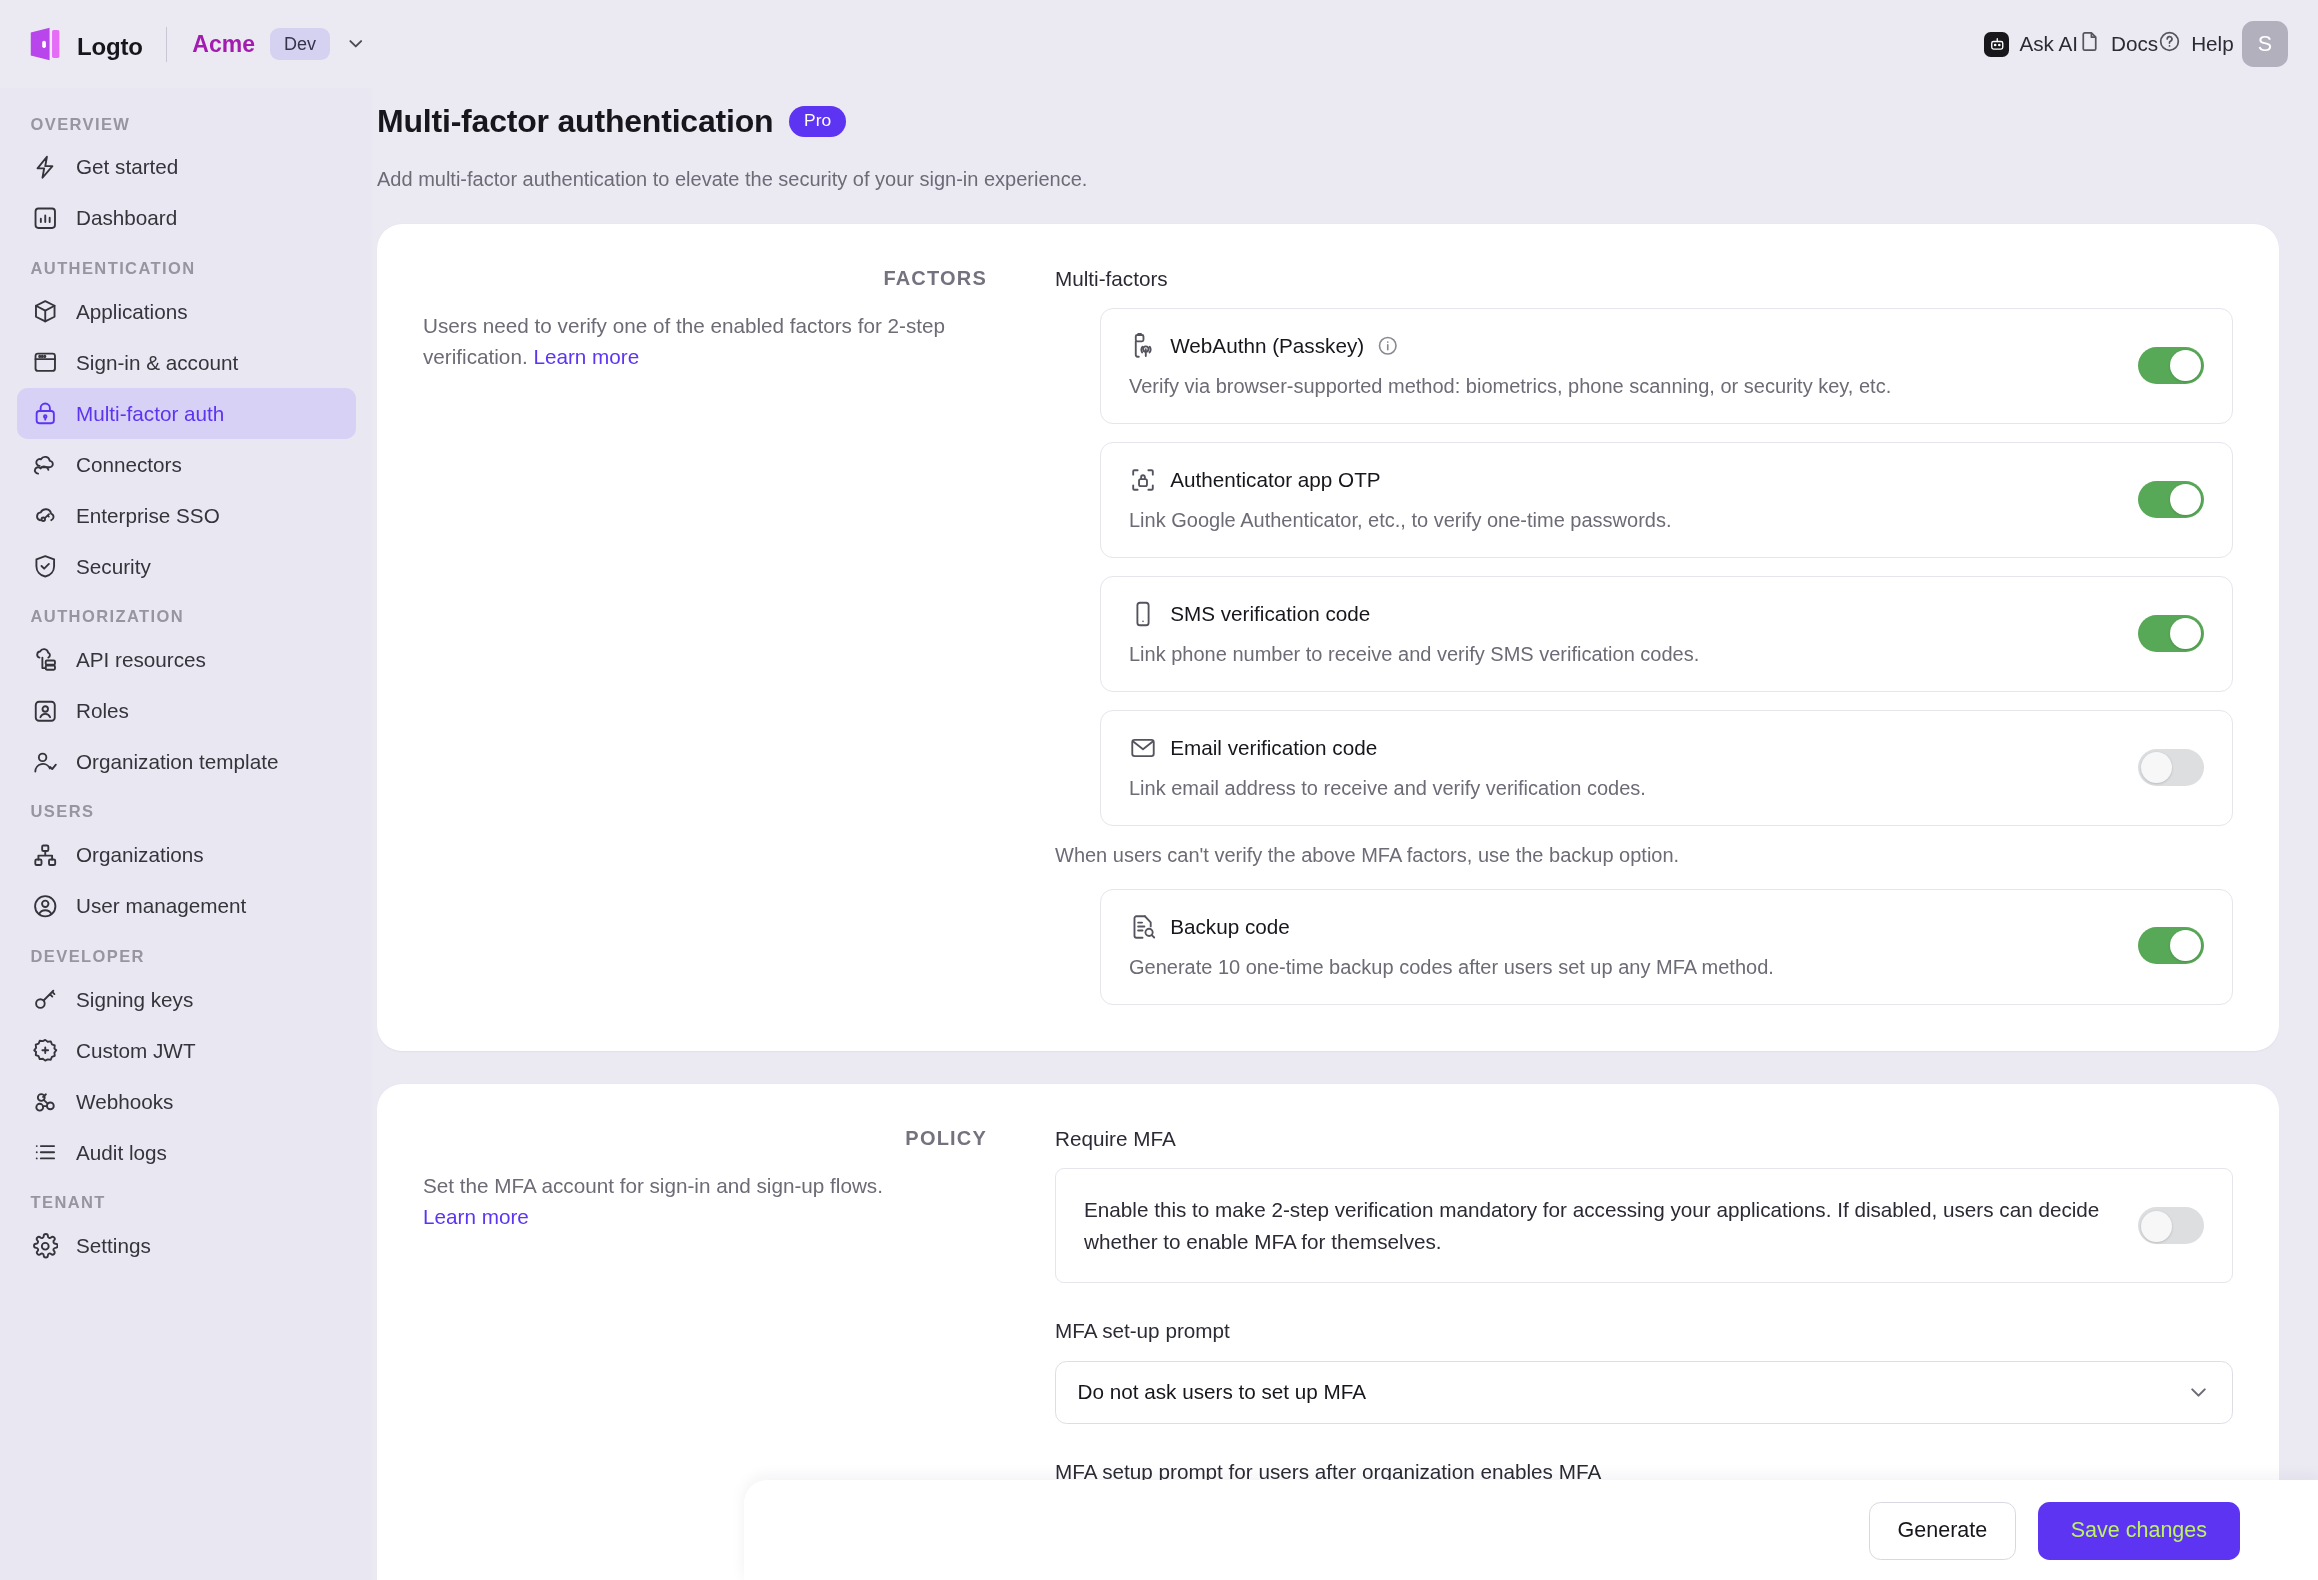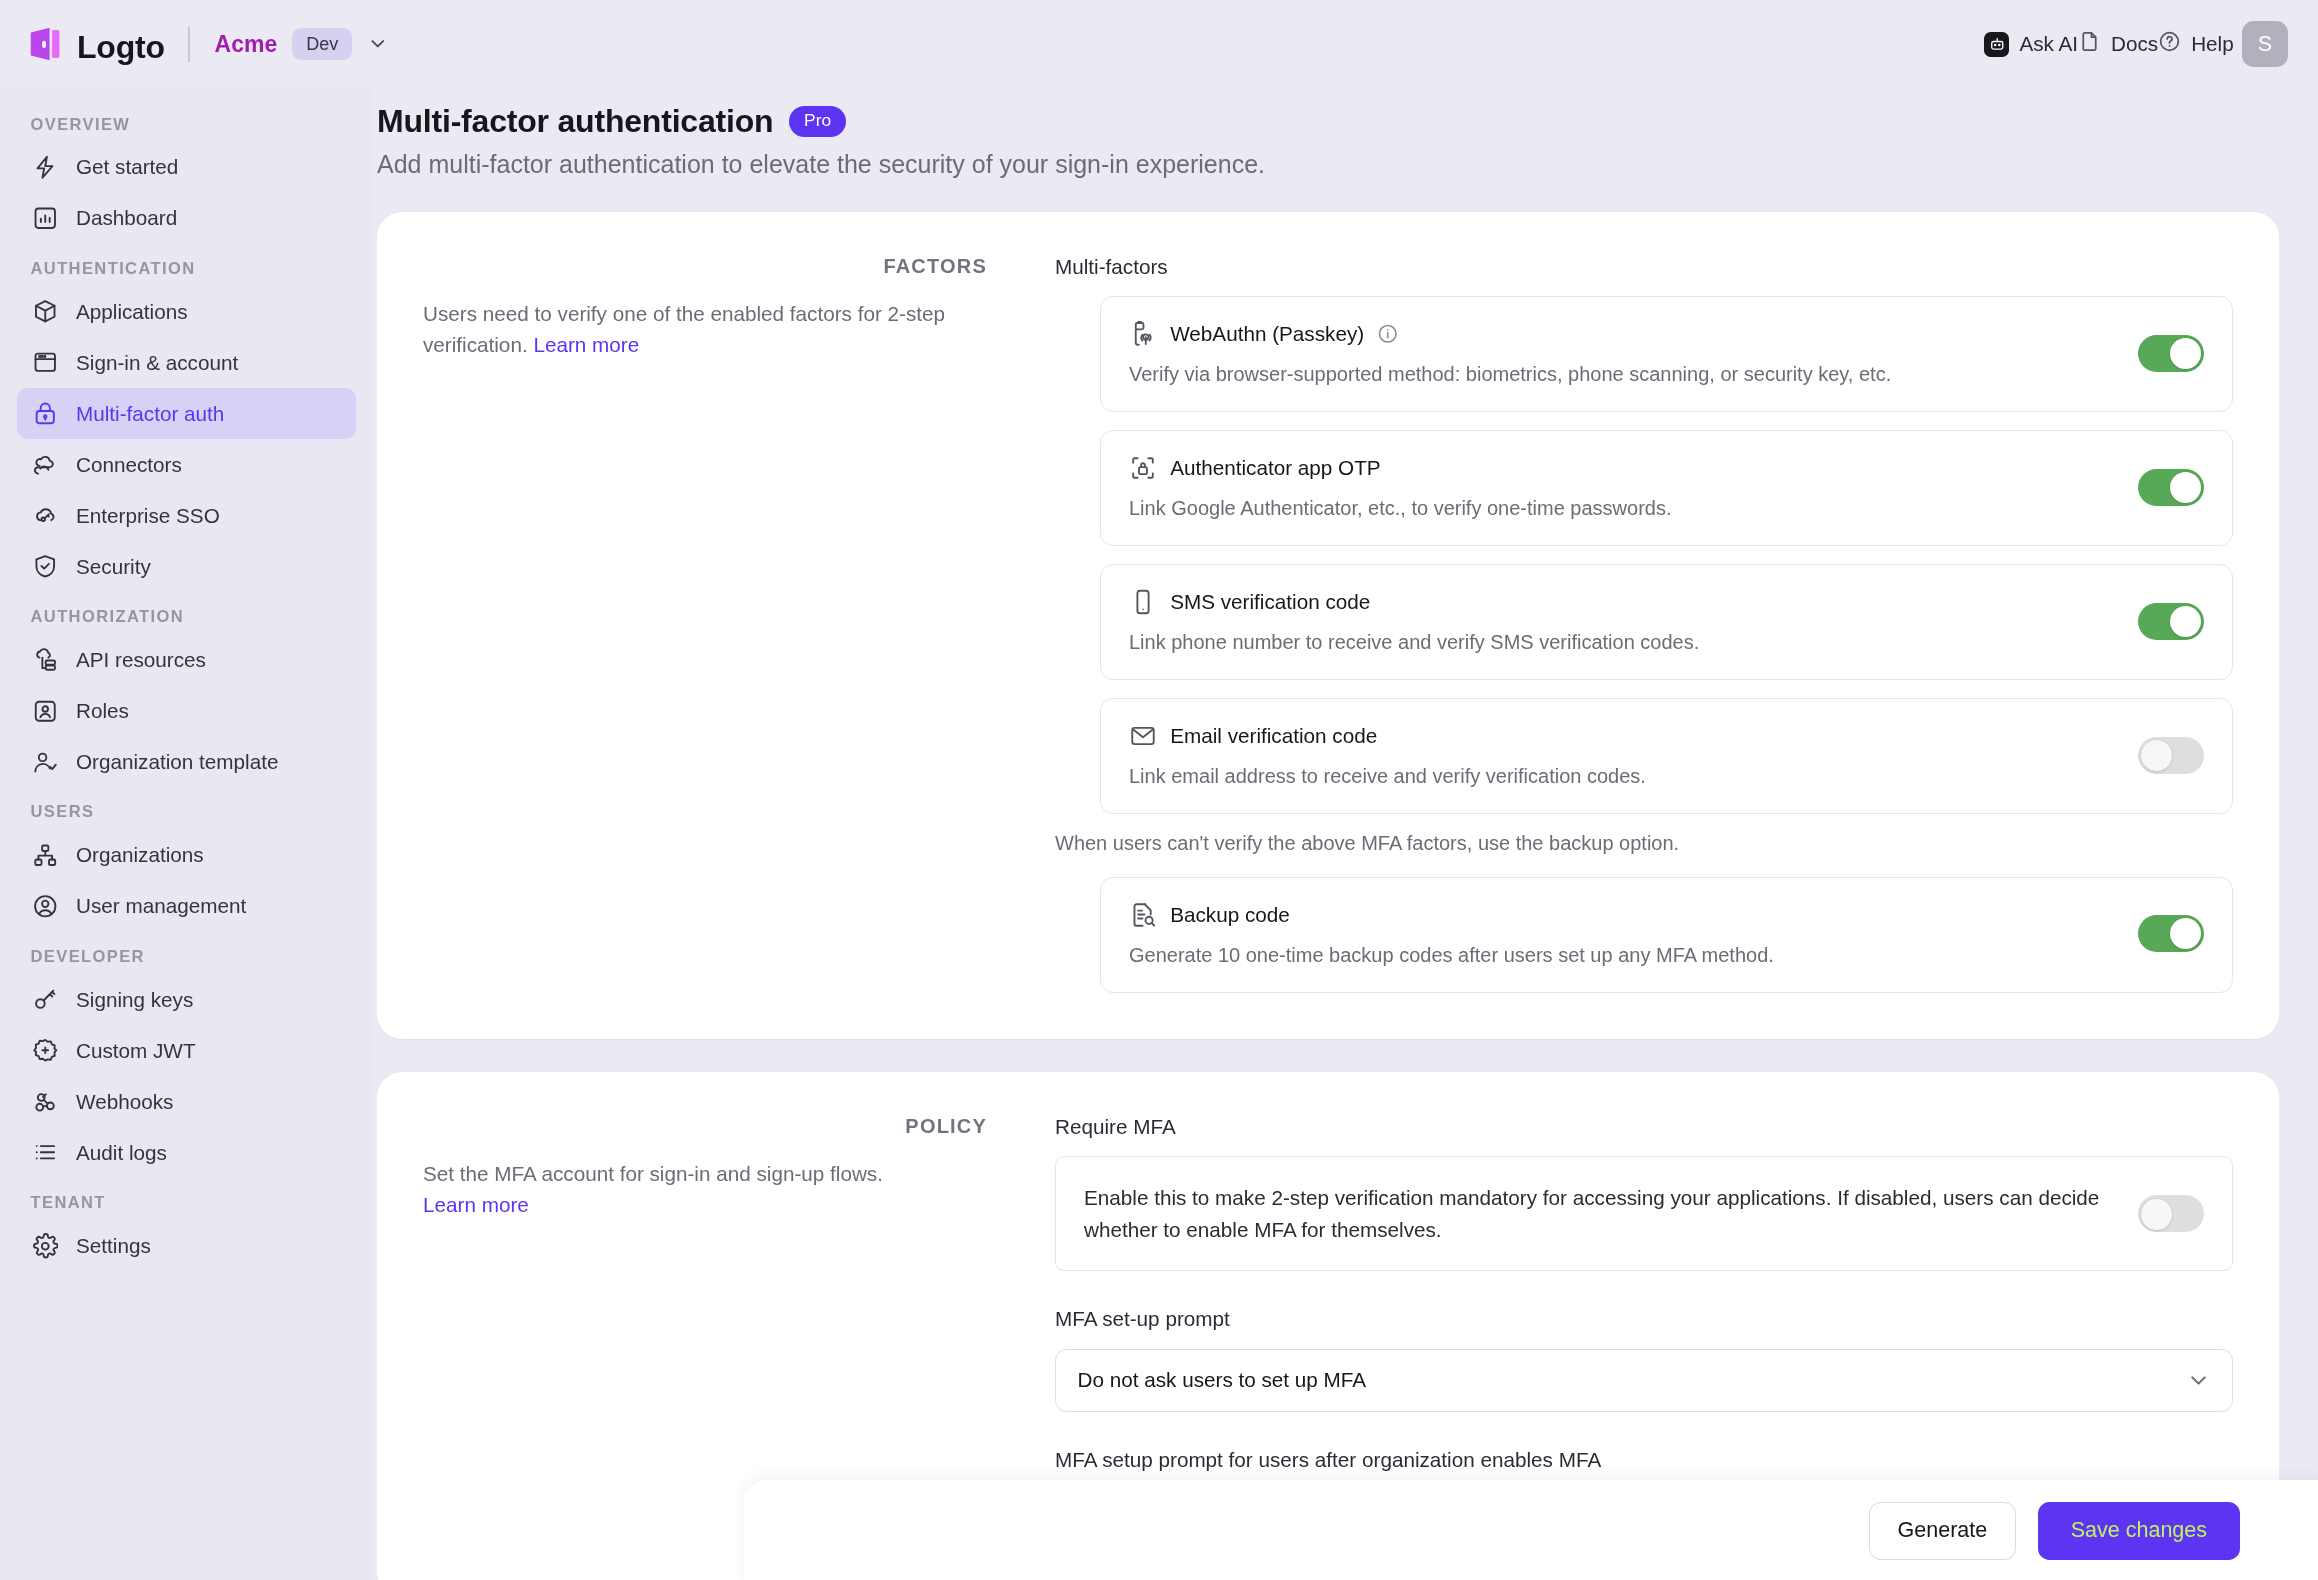--- a/index.html
+++ b/index.html
@@ -15,21 +15,21 @@
 
   
   .topbar {
     height: 88px; flex: 0 0 88px;
     display: flex; align-items: center;
     padding: 0 31px 0 28px;
     background: #EBEAF3;
   }
   .brand { display: flex; align-items: center; gap: 14px; }
   .logo-mark { width: 35px; height: 36px; position: relative; display: block; }
-  .brand-name { font-size: 32px; font-weight: 700; color: #16161C; letter-spacing: -0.2px; margin-top: 6px; }
+  .brand-name { font-size: 24px; font-weight: 700; color: #16161C; letter-spacing: -0.2px; margin-top: 6px; }
   .vdiv { width: 1.7px; height: 35px; background: #C9C7D6; margin: 0 25px 0 23px; }
   .tenant { display: flex; align-items: center; gap: 15px; }
   .tenant-name { font-size: 23px; font-weight: 700; color: #a21caf; }
   .tenant-tag {
     background: #D5D1F0; color: #35344A;
     font-size: 18px; font-weight: 500;
     padding: 5.8px 14px; border-radius: 9px;
   }
   .chev { width: 21.5px; height: 21.5px; display: inline-block; }
   .topbar-right { margin-left: auto; display: flex; align-items: center; }
@@ -73,21 +73,21 @@
     padding: 0 40px 0 5px;
     overflow: hidden;
   }
   .page-head { padding: 15px 0 0 0; }
   .page-title-row { display: flex; align-items: center; gap: 15.7px; }
   .page-title { font-size: 32px; font-weight: 700; color: #16161C; letter-spacing: -0.2px; }
   .pro-badge {
     background: #5D34F2; color: #fff; font-size: 17.4px; font-weight: 500;
     padding: 4.1px 15px 5.8px; border-radius: 16.5px; line-height: 1.2;
   }
-  .page-sub { font-size: 25px; color: #6C6B76; margin-top: 10px; }
+  .page-sub { font-size: 20px; color: #6C6B76; margin-top: 28px; }
 
   .card {
     background: #fff; border-radius: 25px;
     margin-top: 33px; padding: 43px 46px 46px 46px;
     display: flex; gap: 18px;
     box-shadow: 0 0.8px 1.7px rgba(30,25,70,0.05);
   }
   .card-left { width: 614px; flex: 0 0 614px; padding-right: 50px; }
   .card-right { flex: 1; min-width: 0; }
   .sec-label {

